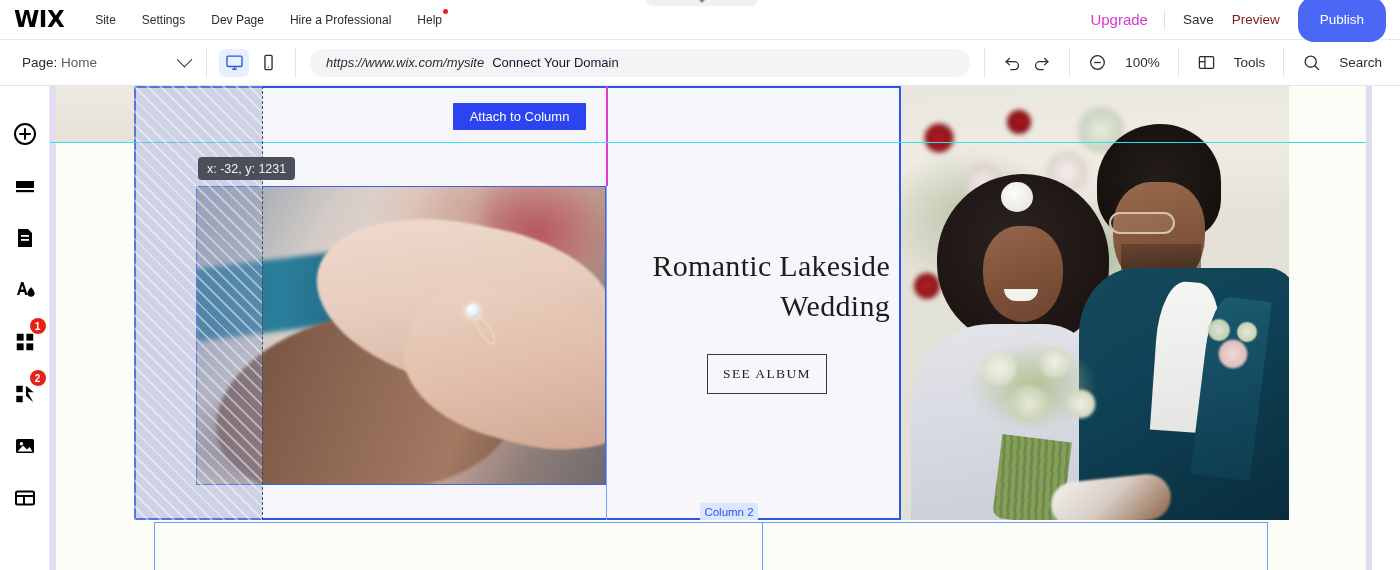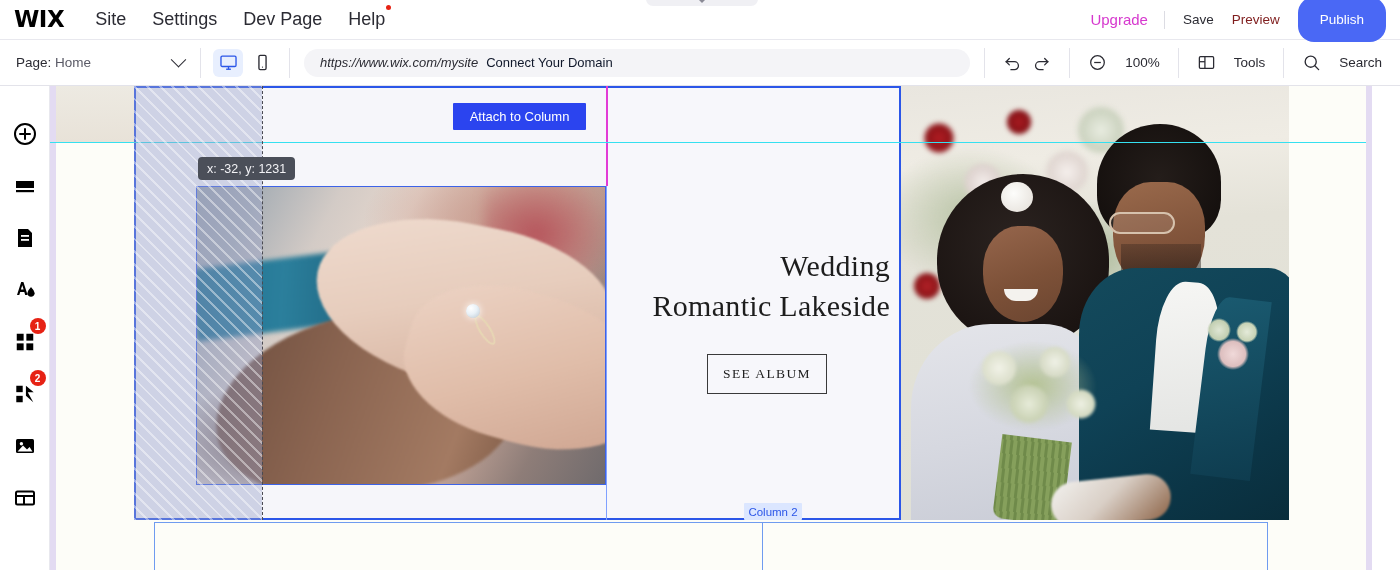--- a/index.html
+++ b/index.html
@@ -16,21 +16,21 @@
     background: #fff; display: flex; align-items: center;
     border-bottom: 1px solid #e8e8ee; z-index: 60;
   }
   .wix-logo {
     margin-left: 14px; font-size: 23px; font-weight: 700; letter-spacing: -0.5px;
     font-family: "DejaVu Sans", sans-serif; color: #000; line-height: 1;
     padding-right: 18px;
   }
   .menu { display: flex; align-items: center; gap: 0; }
   .menu-item {
-    position: relative; font-size: 18px; color: #2b2b33;
+    position: relative; font-size: 12px; color: #2b2b33;
     padding: 6px 13px; cursor: pointer; white-space: nowrap;
   }
   .help-dot {
     position: absolute; top: 2px; right: 7px;
     width: 5px; height: 5px; border-radius: 50%; background: #e62214;
   }
   .top-right {
     margin-left: auto; display: flex; align-items: center; gap: 0; padding-right: 14px;
   }
   .upgrade { font-size: 15px; color: #d638ce; padding: 0 16px; cursor: pointer; }
@@ -52,21 +52,21 @@
     border-right: 4px solid transparent; border-top: 4px solid #8a8a95;
   }
 
   
   .secondbar {
     position: absolute; left: 0; top: 40px; width: 1400px; height: 46px;
     background: #fff; display: flex; align-items: center;
     border-bottom: 1px solid #e3e3ea; z-index: 55;
   }
   .page-sel {
-    display: flex; align-items: center; width: 200px; padding-left: 16px; cursor: pointer;
+    display: flex; align-items: center; width: 200px; padding-left: 16px; cursor: pointer; margin-left: 6px;
   }
   .page-sel .lbl { font-size: 13.5px; }
   .page-sel .lbl b { font-weight: 400; color: #2b2b33; }
   .page-sel .nm { color: #5a5a66; }
   .chev {
     margin-left: auto; margin-right: 16px; width: 11px; height: 11px;
     border-right: 1.7px solid #2b2b33; border-bottom: 1.7px solid #2b2b33;
     transform: rotate(45deg) translate(-2px,-2px);
   }
   .vdiv { width: 1px; height: 30px; background: #e3e3ea; }
@@ -300,21 +300,21 @@
   
   .sel-section {
     position: absolute; left: 84px; top: 0px; width: 767px; height: 434px;
     border: 2px solid #2b56e8; z-index: 30; pointer-events: none;
   }
   .sel-col-split {
     position: absolute; left: 556px; top: 0; width: 0; height: 434px;
     border-left: 1px solid #7fa0ff; z-index: 31;
   }
   .col2-tag {
-    position: absolute; left: 694px; top: 417px; width: 58px; height: 17px;
+    position: absolute; left: 650px; top: 417px; width: 58px; height: 17px;
     background: #dbe6ff; color: #2b56e8; font-size: 11.5px;
     display: flex; align-items: center; justify-content: center;
     z-index: 33; border-radius: 1px;
   }
   .magenta-box {
     position: absolute; left: 146px; top: 100px; width: 410px; height: 299px;
     border: 1.6px solid #e23ad6; z-index: 32; pointer-events: none;
   }
   .magenta-top {
     position: absolute; left: 556px; top: 0; width: 1.6px; height: 100px;
@@ -385,20 +385,21 @@
 <body>
 
 <div id="app">
 
   <div class="topbar">
     <div class="wix-logo">WIX</div>
     <div class="menu">
       <div class="menu-item">Site</div>
       <div class="menu-item">Settings</div>
       <div class="menu-item">Dev Page</div>
+      <div class="menu-item">Hire a Professional</div>
       <div class="menu-item">
         <span>Help</span>
         <span class="help-dot"></span>
       </div>
     </div>
     <div class="top-right">
       <div class="upgrade">Upgrade</div>
       <div class="tb-div"></div>
       <div class="save">Save</div>
       <div class="preview">Preview</div>
@@ -587,22 +588,22 @@
       <div class="hp-blur-r"></div>
       <div class="hp-sleeve"></div>
       <div class="hp-hand-b"></div>
       <div class="hp-hand-a"></div>
       <div class="hp-hand-c"></div>
       <div class="hp-ring-band"></div>
       <div class="hp-ring-gem"></div>
     </div>
 
     <div class="hero-text">
+      <div class="hero-title">Romantic Lakeside</div>
       <div class="hero-title">Wedding</div>
-      <div class="hero-title">Romantic Lakeside</div>
     </div>
     <div class="hero-btn">SEE ALBUM</div>
 
     <div class="next-section">
       <div class="next-split"></div>
     </div>
 
     <div class="sel-section"></div>
     <div class="sel-col-split"></div>
     <div class="magenta-top"></div>

